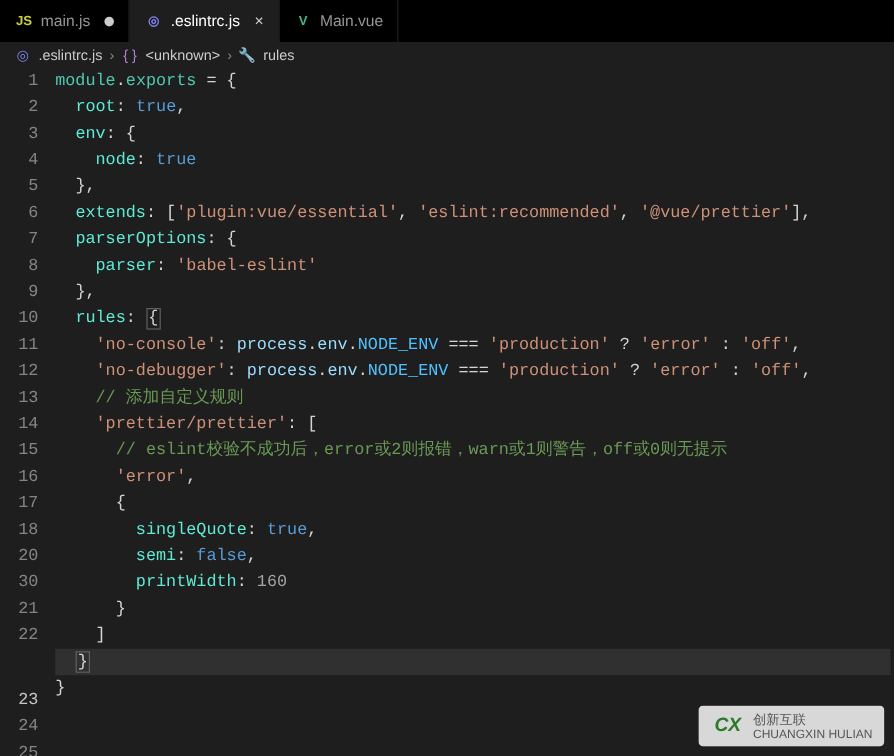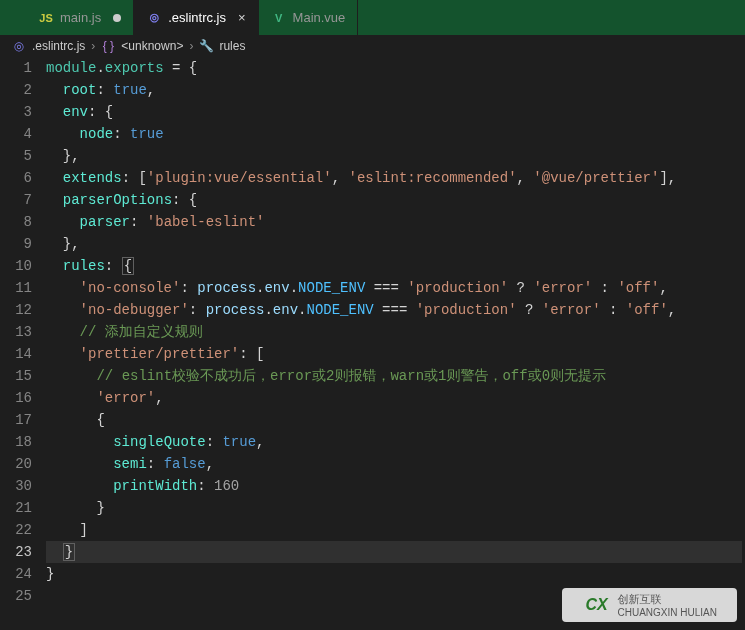--- a/index.html
+++ b/index.html
@@ -3,21 +3,21 @@
 <meta charset="utf-8">
 <style>
   * { margin:0; padding:0; box-sizing:border-box; }
   body {
     background:#1e1e1e; color:#d4d4d4;
     font-family: Consolas, 'Courier New', monospace;
     font-size:14px;
     width:745px; height:630px; overflow:hidden;
   }
   
-  .tabs { display:flex; background:#14532d; height:35px;padding-left:26px; }
+  .tabs { display:flex; background:#000000; height:35px; }
   .tab {
     display:flex; align-items:center; gap:6px;
     padding:0 12px; height:100%;
     color:#969696; font-size:13px;
     border-right:1px solid #1e1e1e;
     cursor:pointer;
     font-family: -apple-system, 'Segoe UI', sans-serif;
   }
   .tab.active { background:#1e1e1e; color:#ffffff; }
   .tab .icon { width:16px; height:16px; display:flex; align-items:center; justify-content:center; font-size:11px; font-weight:bold; }
@@ -56,21 +56,21 @@
   .t-op   { color:#d4d4d4; }
   .t-com  { color:#6a9955; }   
   .t-con  { color:#4fc1ff; }   
   .t-env  { color:#9cdcfe; }   
   .box    { border:1px solid #606060; padding:0 1px; }
   
   .watermark {
     position:fixed; right:8px; bottom:8px;
     display:flex; align-items:center; gap:6px;
     background:#d8d8d8; color:#555;
-    padding:4px 20px; border-radius:4px;
+    padding:4px 10px; border-radius:4px;
     font-family: -apple-system, 'Segoe UI', sans-serif;
     font-size:11px;
   }
   .watermark .logo {
     width:30px; height:22px; display:flex; align-items:center; justify-content:center;
     font-weight:bold; font-style:italic; color:#2a7a2a; font-size:16px;
   }
   .watermark .cn { font-size:10px; }
 </style>
 </head>
@@ -121,21 +121,21 @@
       <div>13</div>
       <div>14</div>
       <div>15</div>
       <div>16</div>
       <div>17</div>
       <div>18</div>
       <div>20</div>
       <div>30</div>
       <div>21</div>
       <div>22</div>
-      <div style="color: rgb(198, 198, 198);">23</div>
+      <div style="color: rgb(198, 198, 198); margin-top: 32px;">23</div>
       <div>24</div>
       <div>25</div>
     </div>
   <div class="code">
     <div class="line"><span class="t-mod">module</span><span class="t-punc">.</span><span class="t-exp">exports</span><span class="t-punc"> = {</span></div>
     <div class="line">  <span class="t-prop">root</span><span class="t-punc">: </span><span class="t-bool">true</span><span class="t-punc">,</span></div>
     <div class="line">  <span class="t-prop">env</span><span class="t-punc">: {</span></div>
     <div class="line">    <span class="t-prop">node</span><span class="t-punc">: </span><span class="t-bool">true</span></div>
     <div class="line">  <span class="t-punc">},</span></div>
     <div class="line">  <span class="t-prop">extends</span><span class="t-punc">: [</span><span class="t-str">'plugin:vue/essential'</span><span class="t-punc">, </span><span class="t-str">'eslint:recommended'</span><span class="t-punc">, </span><span class="t-str">'@vue/prettier'</span><span class="t-punc">],</span></div>

